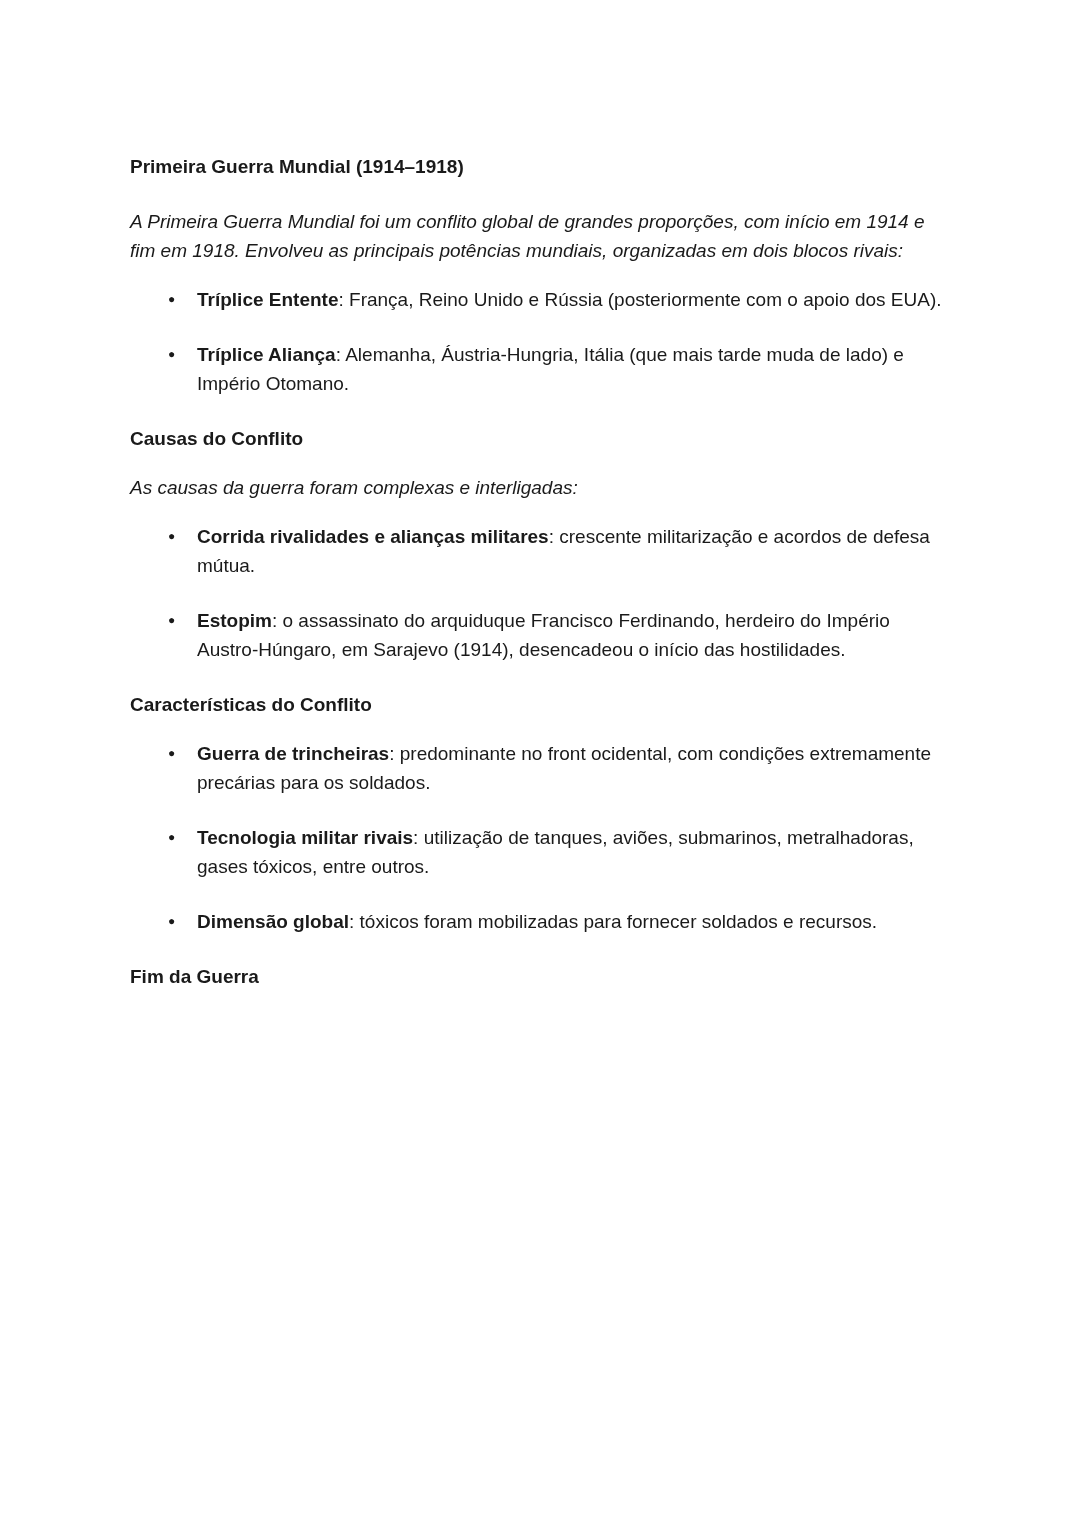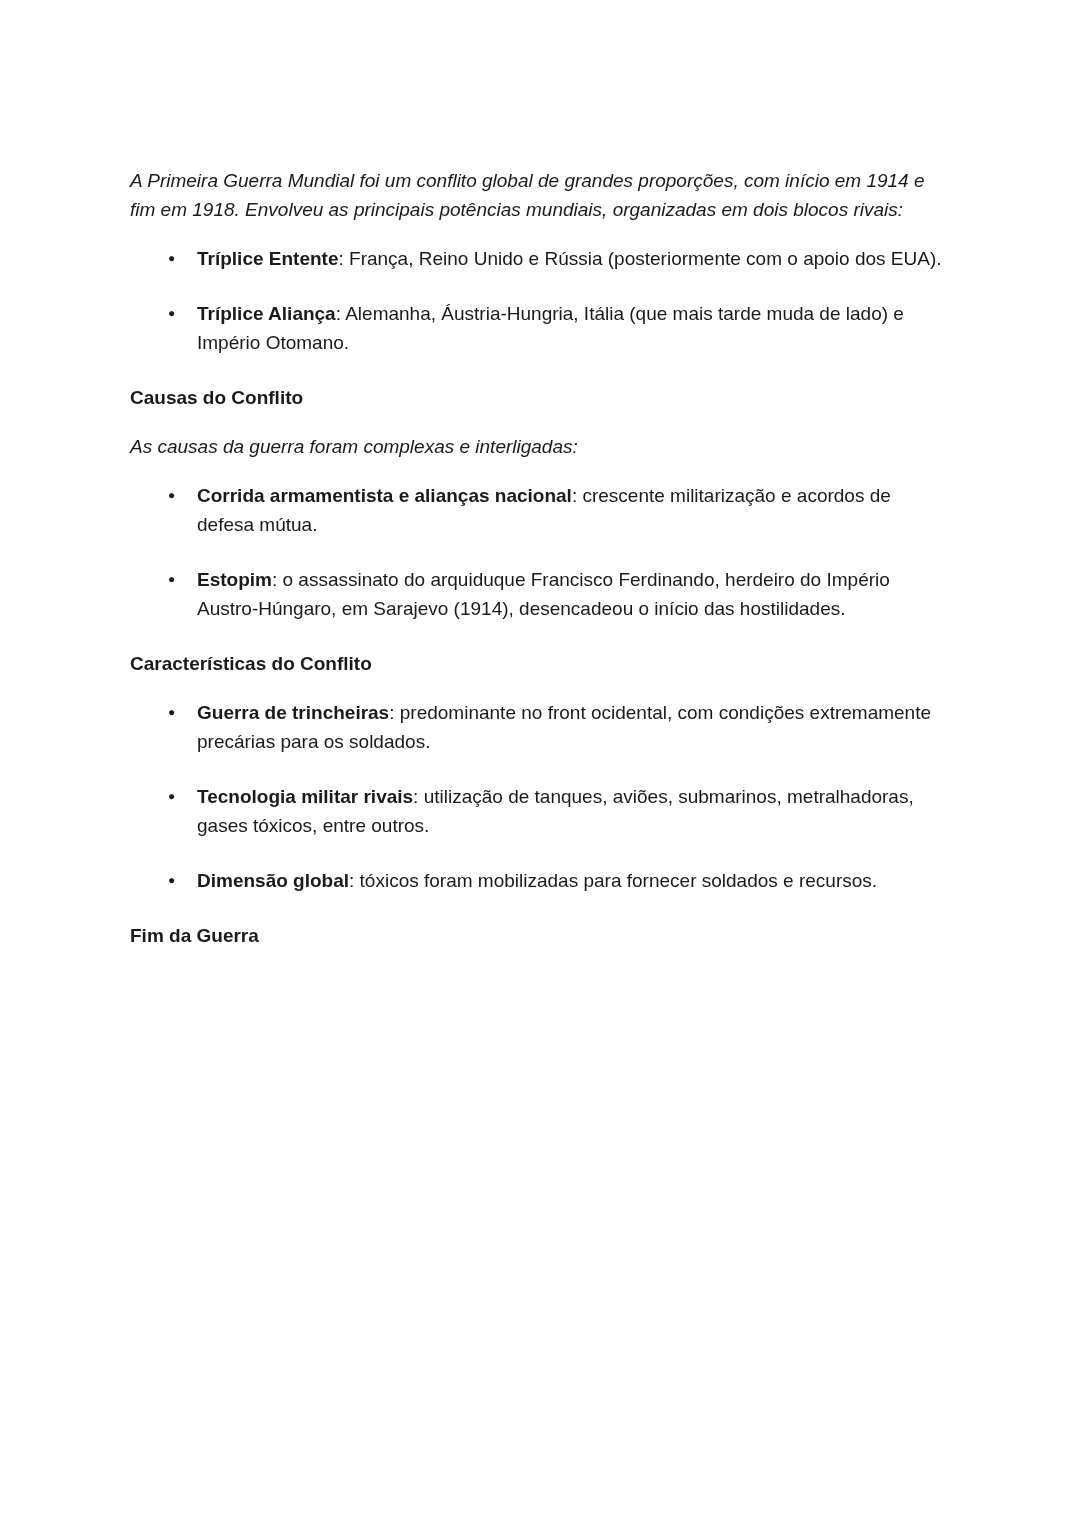--- a/index.html
+++ b/index.html
@@ -57,36 +57,37 @@
   }
   b.lead {
     font-weight: 700;
   }
 </style>
 </head>
 <body>
 
 <div class="page">
 
+  <h1 class="doc-title"><span>Primeira Guerra Mundial (1914–1918)</span></h1>
 
   <p class="body-text">A Primeira Guerra Mundial foi um conflito global de grandes proporções, com início em 1914 e fim em 1918. Envolveu as principais potências mundiais, organizadas em dois blocos rivais:</p>
   <ul class="bullet-list">
     <li>
       <b class="lead">Tríplice Entente</b><span>: França, Reino Unido e Rússia (posteriormente com o apoio dos EUA).</span>
     </li>
     <li>
       <b class="lead">Tríplice Aliança</b><span>: Alemanha, Áustria-Hungria, Itália (que mais tarde muda de lado) e Império Otomano.</span>
     </li>
   </ul>
 
   <h2 class="section-heading">Causas do Conflito</h2>
   <p class="body-text">As causas da guerra foram complexas e interligadas:</p>
   <ul class="bullet-list">
     <li>
-      <b class="lead">Corrida armamentista e alianças nacional</b><span>: crescente militarização e acordos de defesa mútua.</span>
+      <b class="lead">Corrida rivalidades e alianças militares</b><span>: crescente militarização e acordos de defesa mútua.</span>
     </li>
     <li>
       <b class="lead">Estopim</b><span>: o assassinato do arquiduque Francisco Ferdinando, herdeiro do Império Austro-Húngaro, em Sarajevo (1914), desencadeou o início das hostilidades.</span>
     </li>
   </ul>
 
   <h2 class="section-heading">Características do Conflito</h2>
   <ul class="bullet-list">
     <li>
       <b class="lead">Guerra de trincheiras</b><span>: predominante no front ocidental, com condições extremamente precárias para os soldados.</span>

